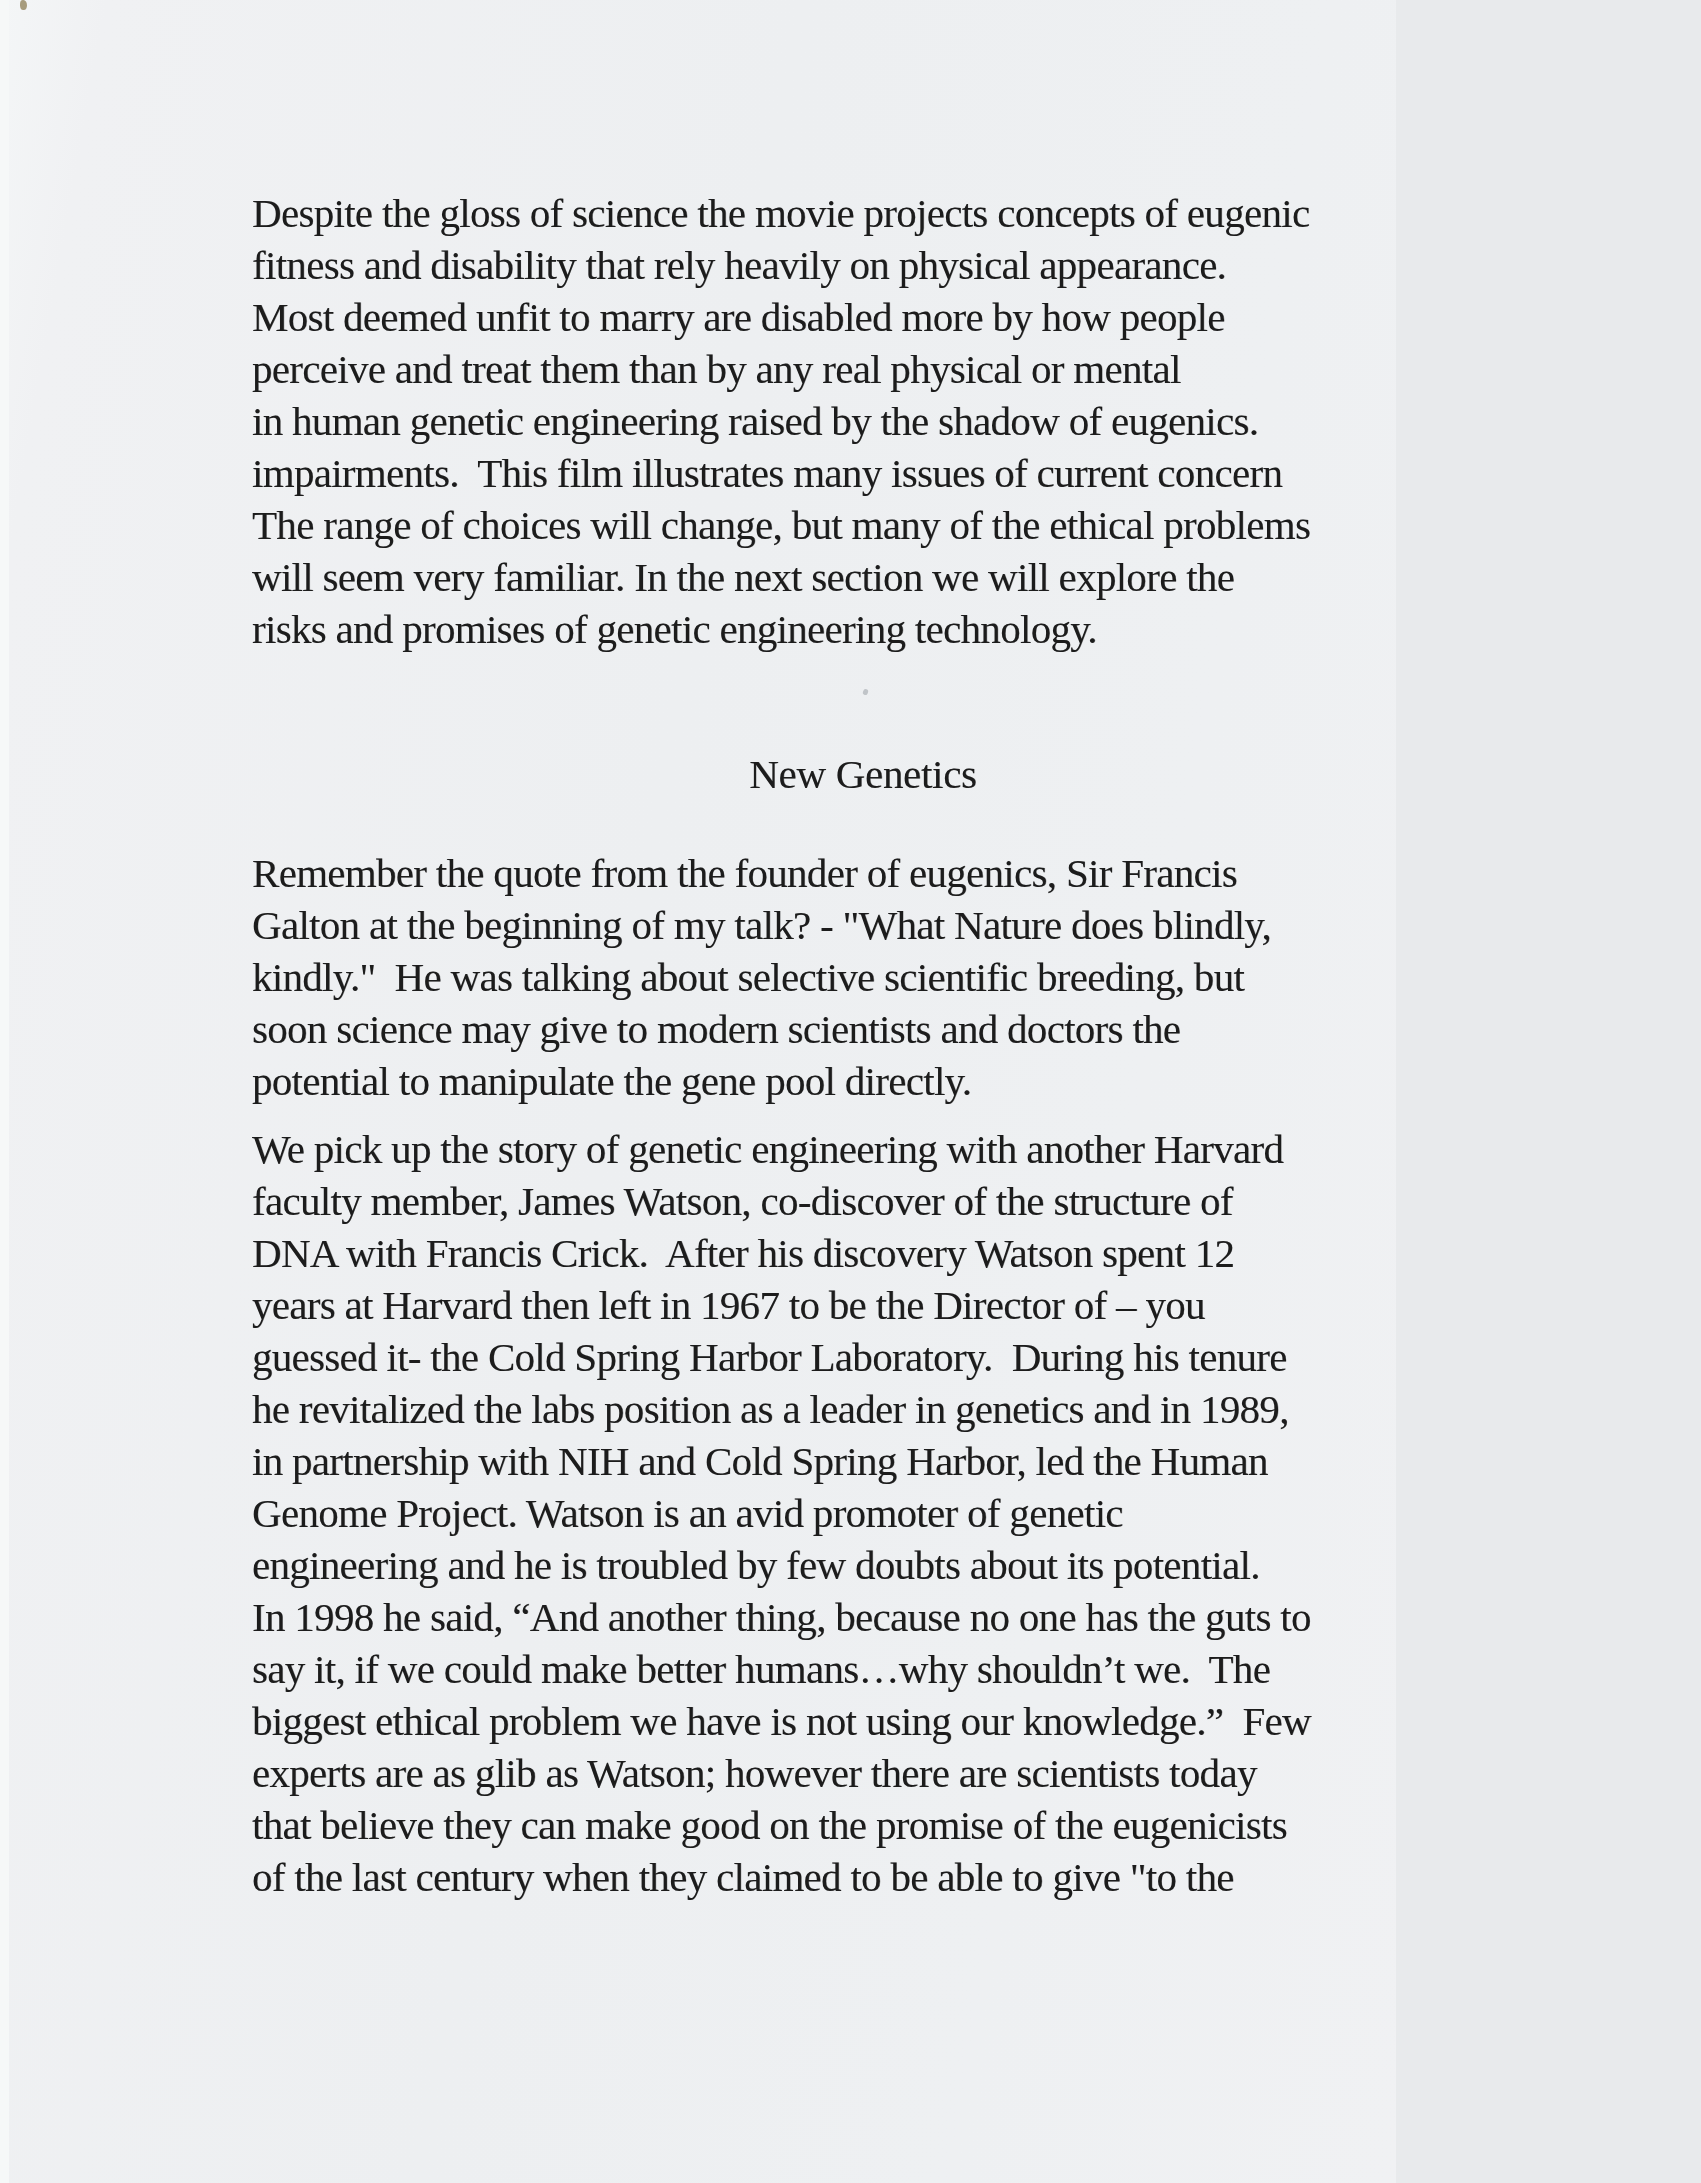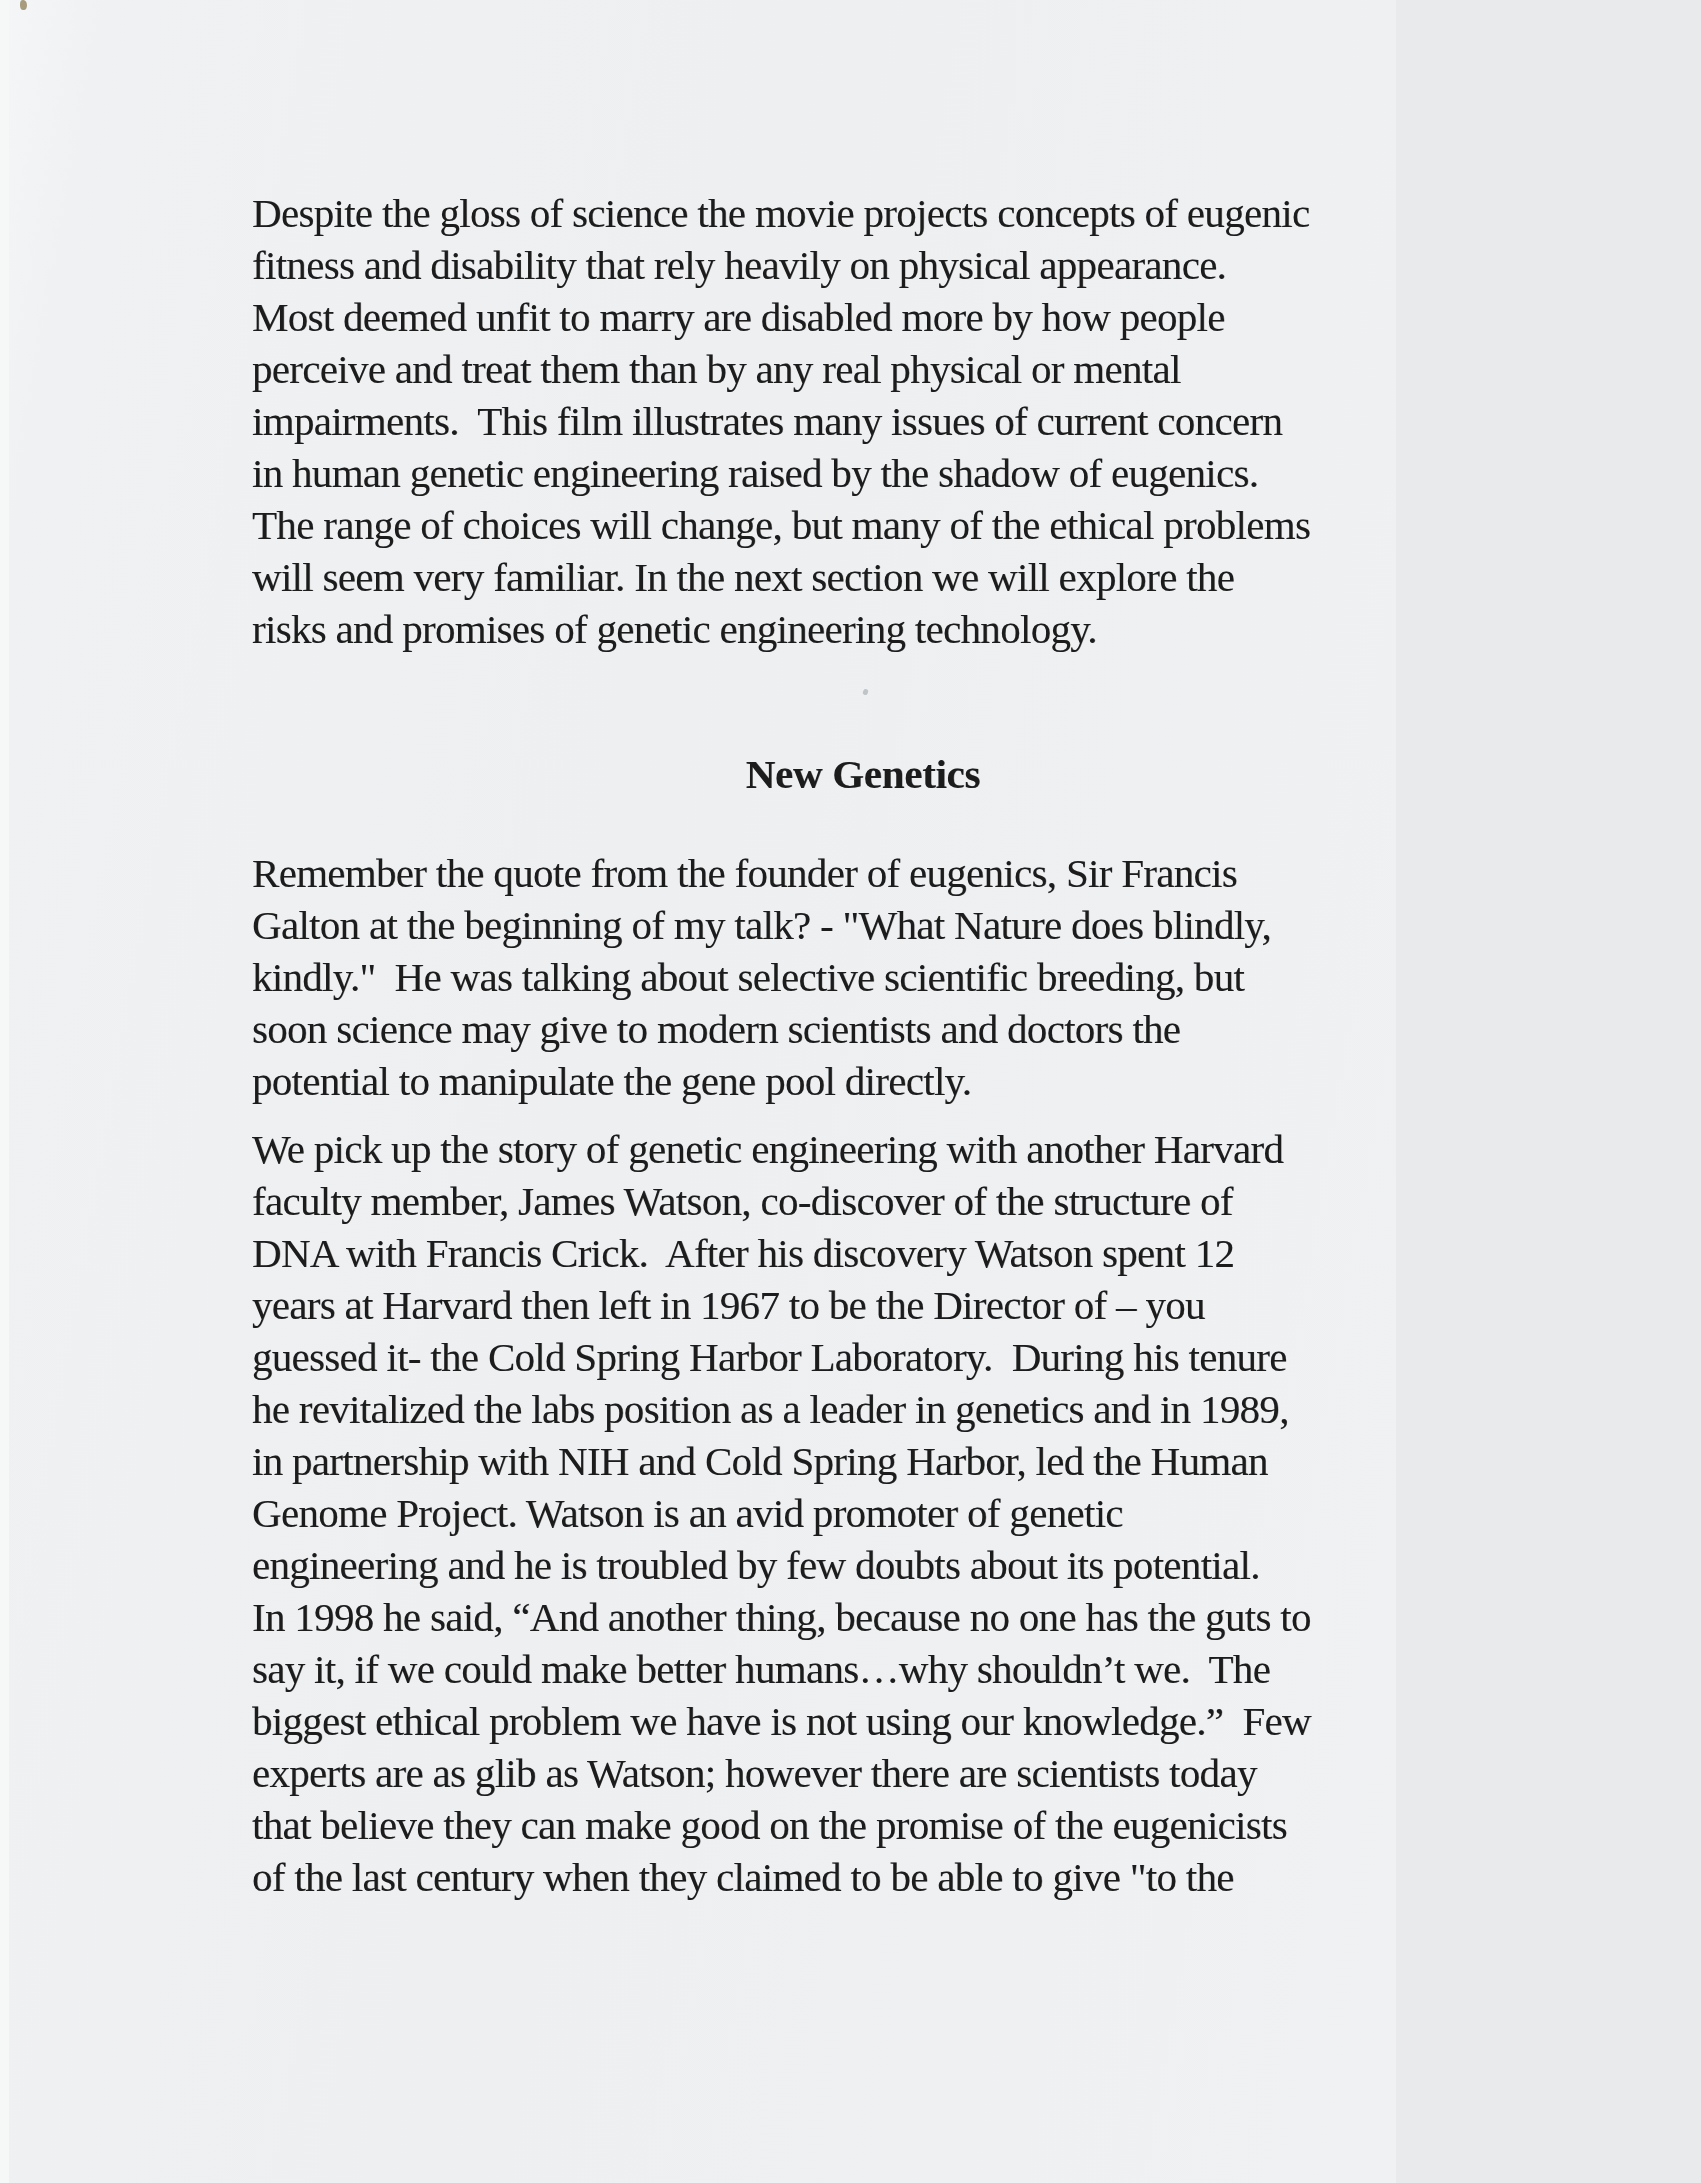--- a/index.html
+++ b/index.html
@@ -35,21 +35,21 @@
     letter-spacing: -0.7px;
     margin: 0 0 16px 0;
     text-shadow: 0.4px 0.4px 0.6px rgba(25,25,25,0.35);
   }
   .para .line {
     white-space: pre;
   }
   .heading {
     font-size: 41px;
     line-height: 52px;
-    font-weight: bold;
+    font-weight: normal;
     text-align: center;
     letter-spacing: -0.3px;
     margin: 93px 0 47px 0;
     text-shadow: 0.4px 0.4px 0.6px rgba(25,25,25,0.4);
   }
   .page-number {
     position: absolute;
     left: 1404px;
     top: 2063px;
     font-size: 35px;
@@ -84,22 +84,22 @@
   <div class="page-edge"></div>
   <div class="speck-a"></div>
   <div class="speck-b"></div>
 
   <div class="text-block">
     <div class="para">
         <div class="line">Despite the gloss of science the movie projects concepts of eugenic</div>
         <div class="line">fitness and disability that rely heavily on physical appearance.</div>
         <div class="line">Most deemed unfit to marry are disabled more by how people</div>
         <div class="line">perceive and treat them than by any real physical or mental</div>
+        <div class="line">in human genetic engineering raised by the shadow of eugenics.</div>
         <div class="line">impairments.  This film illustrates many issues of current concern</div>
-        <div class="line">in human genetic engineering raised by the shadow of eugenics.</div>
         <div class="line">The range of choices will change, but many of the ethical problems</div>
         <div class="line">will seem very familiar. In the next section we will explore the</div>
         <div class="line">risks and promises of genetic engineering technology.</div>
       </div>
 
     <div class="heading">New Genetics</div>
 
     <div class="para">
         <div class="line">Remember the quote from the founder of eugenics, Sir Francis</div>
         <div class="line">Galton at the beginning of my talk? - "What Nature does blindly,</div>

